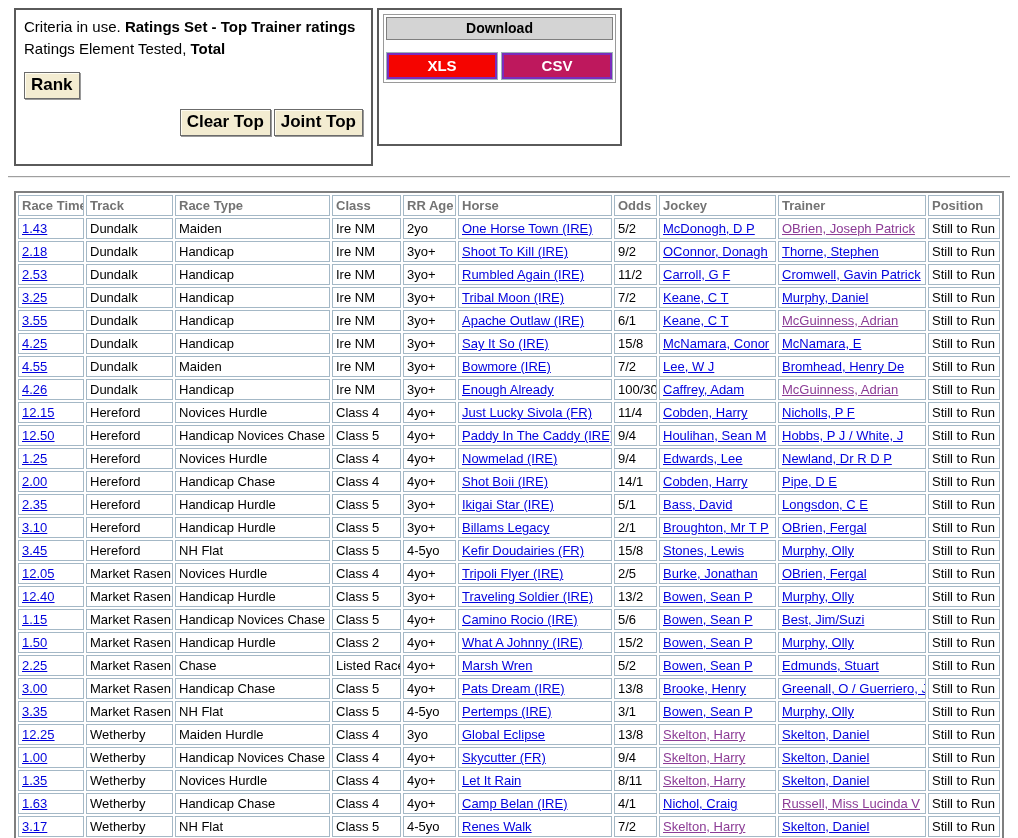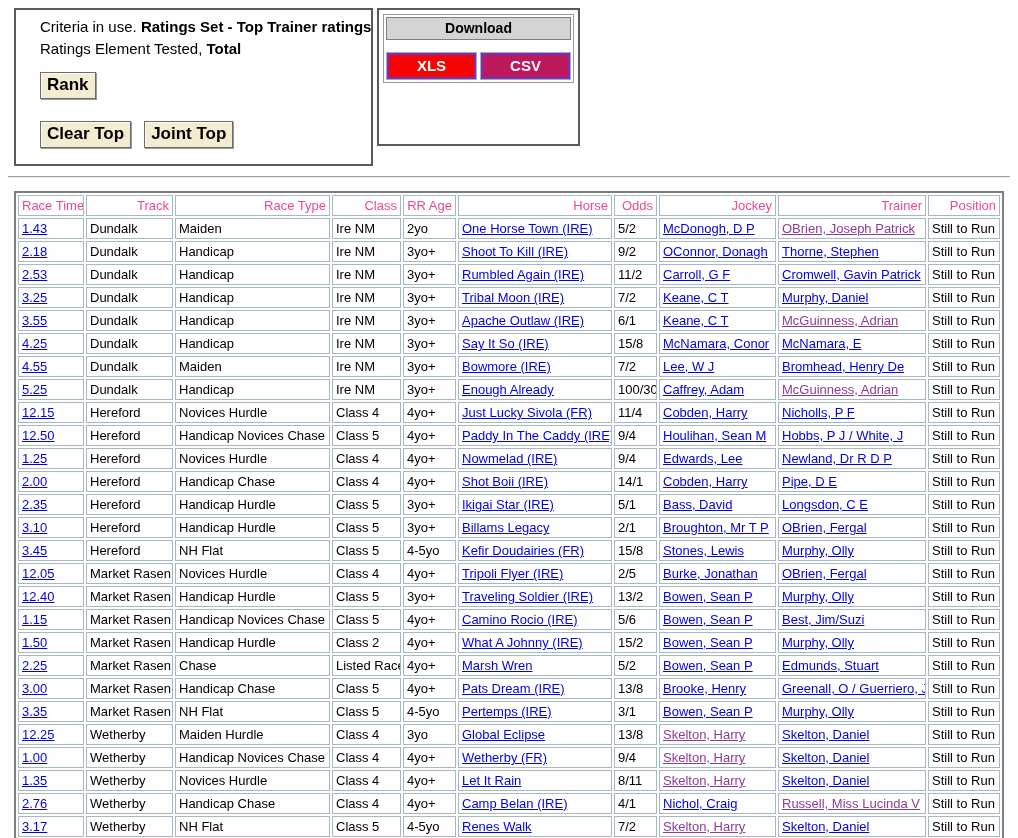--- a/index.html
+++ b/index.html
@@ -13,44 +13,44 @@
   .top-section {
     display: flex;
     align-items: stretch;
     gap: 4px;
     margin-left: 6px;
   }
   .criteria-box {
     width: 359px;
     height: 158px;
     border: 2px solid #5a5a5a;
-    padding: 6px 8px 4px 24px;
+    padding: 6px 8px 4px 8px;
   }
   .criteria-line {
     font-size: 15px;
     line-height: 22px;
     white-space: nowrap;
   }
   .criteria-line b { font-weight: bold; }
   .btn {
     display: inline-block;
     background: #f3ecd1;
     border: 1px solid #6b6b6b;
     box-shadow: 1px 1px 0 #9a9a9a, inset 1px 1px 0 #fffdf2;
     font-family: "Liberation Sans", sans-serif;
     font-size: 17px;
     font-weight: bold;
     color: #000;
     padding: 2px 6px 3px 6px;
     cursor: pointer;
   }
   .rank-row { margin-top: 12px; }
-  .clear-row { margin-top: 22px; display: flex; gap: 13px; }
+  .clear-row { margin-top: 10px; display: flex; gap: 3px; justify-content: flex-end; }
   .download-box {
-    width: 203px;
+    width: 245px;
     height: 138px;
     border: 2px solid #5a5a5a;
     padding: 4px;
   }
   .download-inner { border: 1px solid #9a9a9a; padding: 2px; }
   .download-header {
     background: #d4d4d4;
     border: 1px solid #7f7f7f;
     text-align: center;
     font-weight: bold;
@@ -89,23 +89,23 @@
   }
   table.races th, table.races td {
     border: 1px solid #a4b8c6;
     font-size: 13px;
     line-height: 15px;
     padding: 2px 3px;
     overflow: hidden;
     white-space: nowrap;
   }
   table.races th {
-    font-weight: normal;
-    text-align: right;
-    color: #ec4899;
+    font-weight: bold;
+    text-align: left;
+    color: #737373;
   }
   table.races td { text-align: left; color: #000; }
   a.cell-link { color: #0303dd; text-decoration: underline; cursor: pointer; }
   a.cell-link.visited { color: #8c3c96; }
   col.c-time { width: 66px; }
   col.c-track { width: 87px; }
   col.c-type { width: 155px; }
   col.c-class { width: 69px; }
   col.c-age { width: 53px; }
   col.c-horse { width: 154px; }
@@ -252,21 +252,21 @@
         <td>Maiden</td>
         <td>Ire NM</td>
         <td>3yo+</td>
         <td><a class="cell-link">Bowmore (IRE)</a></td>
         <td>7/2</td>
         <td><a class="cell-link">Lee, W J</a></td>
         <td><a class="cell-link">Bromhead, Henry De</a></td>
         <td>Still to Run</td>
       </tr>
       <tr>
-        <td><a class="cell-link">5.25</a></td>
+        <td><a class="cell-link">4.26</a></td>
         <td>Dundalk</td>
         <td>Handicap</td>
         <td>Ire NM</td>
         <td>3yo+</td>
         <td><a class="cell-link">Enough Already</a></td>
         <td>100/30</td>
         <td><a class="cell-link">Caffrey, Adam</a></td>
         <td><a class="cell-link visited">McGuinness, Adrian</a></td>
         <td>Still to Run</td>
       </tr>
@@ -449,40 +449,40 @@
         <td><a class="cell-link visited">Skelton, Harry</a></td>
         <td><a class="cell-link">Skelton, Daniel</a></td>
         <td>Still to Run</td>
       </tr>
       <tr>
         <td><a class="cell-link">1.00</a></td>
         <td>Wetherby</td>
         <td>Handicap Novices Chase</td>
         <td>Class 4</td>
         <td>4yo+</td>
-        <td><a class="cell-link">Wetherby (FR)</a></td>
+        <td><a class="cell-link">Skycutter (FR)</a></td>
         <td>9/4</td>
         <td><a class="cell-link visited">Skelton, Harry</a></td>
         <td><a class="cell-link">Skelton, Daniel</a></td>
         <td>Still to Run</td>
       </tr>
       <tr>
         <td><a class="cell-link">1.35</a></td>
         <td>Wetherby</td>
         <td>Novices Hurdle</td>
         <td>Class 4</td>
         <td>4yo+</td>
         <td><a class="cell-link">Let It Rain</a></td>
         <td>8/11</td>
         <td><a class="cell-link visited">Skelton, Harry</a></td>
         <td><a class="cell-link">Skelton, Daniel</a></td>
         <td>Still to Run</td>
       </tr>
       <tr>
-        <td><a class="cell-link">2.76</a></td>
+        <td><a class="cell-link">1.63</a></td>
         <td>Wetherby</td>
         <td>Handicap Chase</td>
         <td>Class 4</td>
         <td>4yo+</td>
         <td><a class="cell-link">Camp Belan (IRE)</a></td>
         <td>4/1</td>
         <td><a class="cell-link">Nichol, Craig</a></td>
         <td><a class="cell-link visited">Russell, Miss Lucinda V</a></td>
         <td>Still to Run</td>
       </tr>

